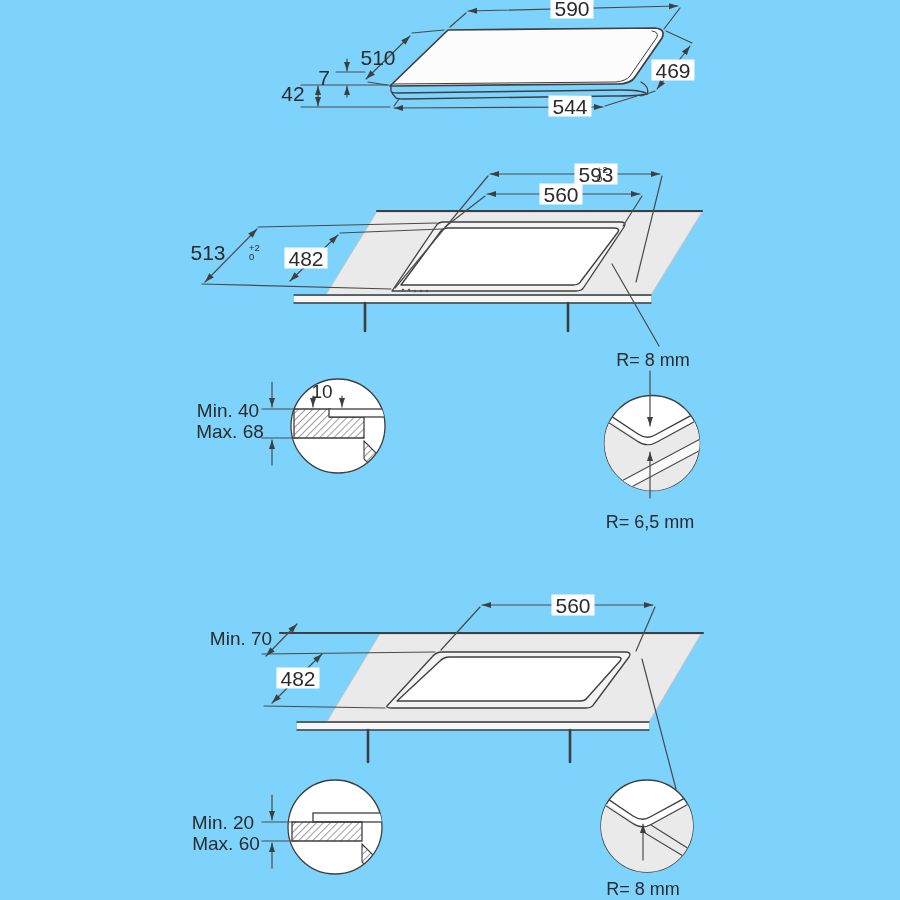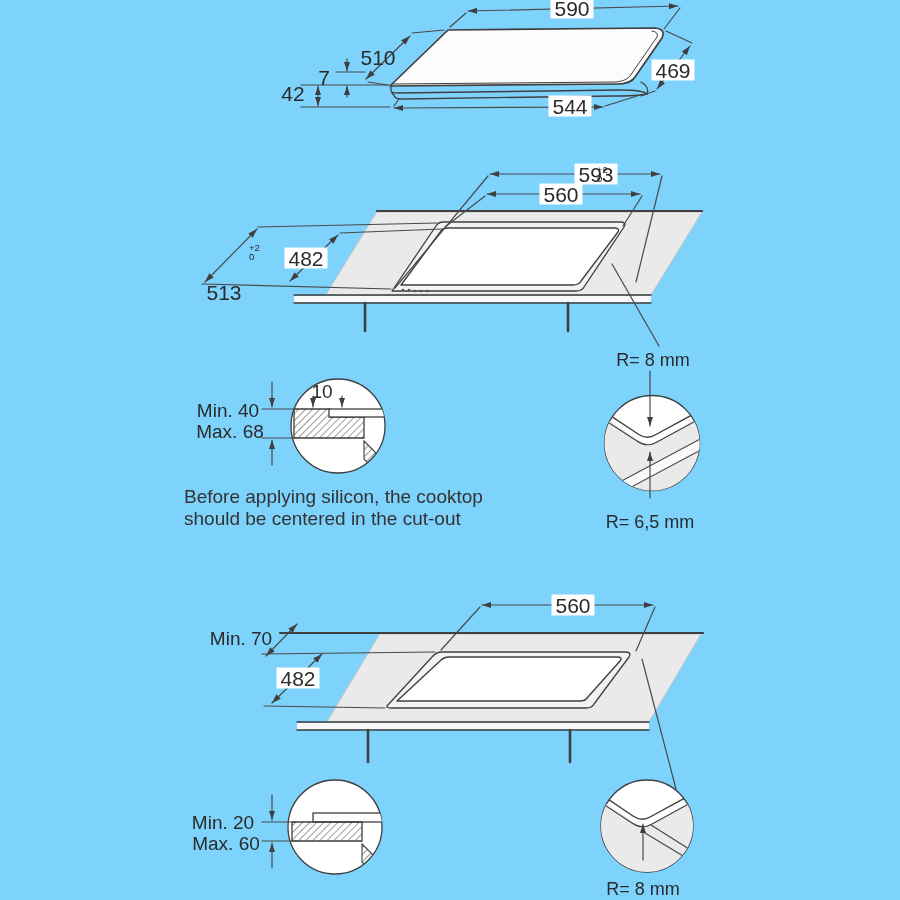--- a/index.html
+++ b/index.html
@@ -191,36 +191,32 @@
   <div class="lbl bg" style="left:570px;top:106px;">544</div>
   <div class="lbl" style="left:324px;top:77px;">7</div>
   <div class="lbl" style="left:293px;top:93px;">42</div>
 
   <div class="lbl bg" style="left:596px;top:174px;">593</div>
   <span class="tol" style="left:597px;top:174px;">
     <div>+2</div>
       <div>0</div>
   </span>
   <div class="lbl bg" style="left:561px;top:194px;">560</div>
-  <div class="lbl" style="left:224px;top:252px;margin-top:40px;">513</div>
+  <div class="lbl" style="left:208px;top:252px;">513</div>
   <span class="tol" style="left:249px;top:252px;">
     <div>+2</div>
       <div>0</div>
   </span>
   <div class="lbl bg" style="left:306px;top:258px;">482</div>
   <div class="lbl r" style="left:653px;top:360px;">R= 8 mm</div>
   <div class="lbl r" style="left:650px;top:522px;">R= 6,5 mm</div>
   <div class="lbl sm" style="left:322px;top:391px;">10</div>
   <div class="lbl sm" style="left:228px;top:410px;">Min. 40</div>
   <div class="lbl sm" style="left:230px;top:431px;">Max. 68</div>
 
-  <div class="note">
-    <div>Before applying silicon, the cooktop</div>
-    <div>should be centered in the cut-out</div>
-  </div>
 
   <div class="lbl bg" style="left:573px;top:605px;">560</div>
   <div class="lbl sm" style="left:241px;top:638px;">Min. 70</div>
   <div class="lbl bg" style="left:298px;top:678px;">482</div>
   <div class="lbl sm" style="left:223px;top:822px;">Min. 20</div>
   <div class="lbl sm" style="left:226px;top:843px;">Max. 60</div>
   <div class="lbl r" style="left:643px;top:889px;">R= 8 mm</div>
 
 
 </div>

